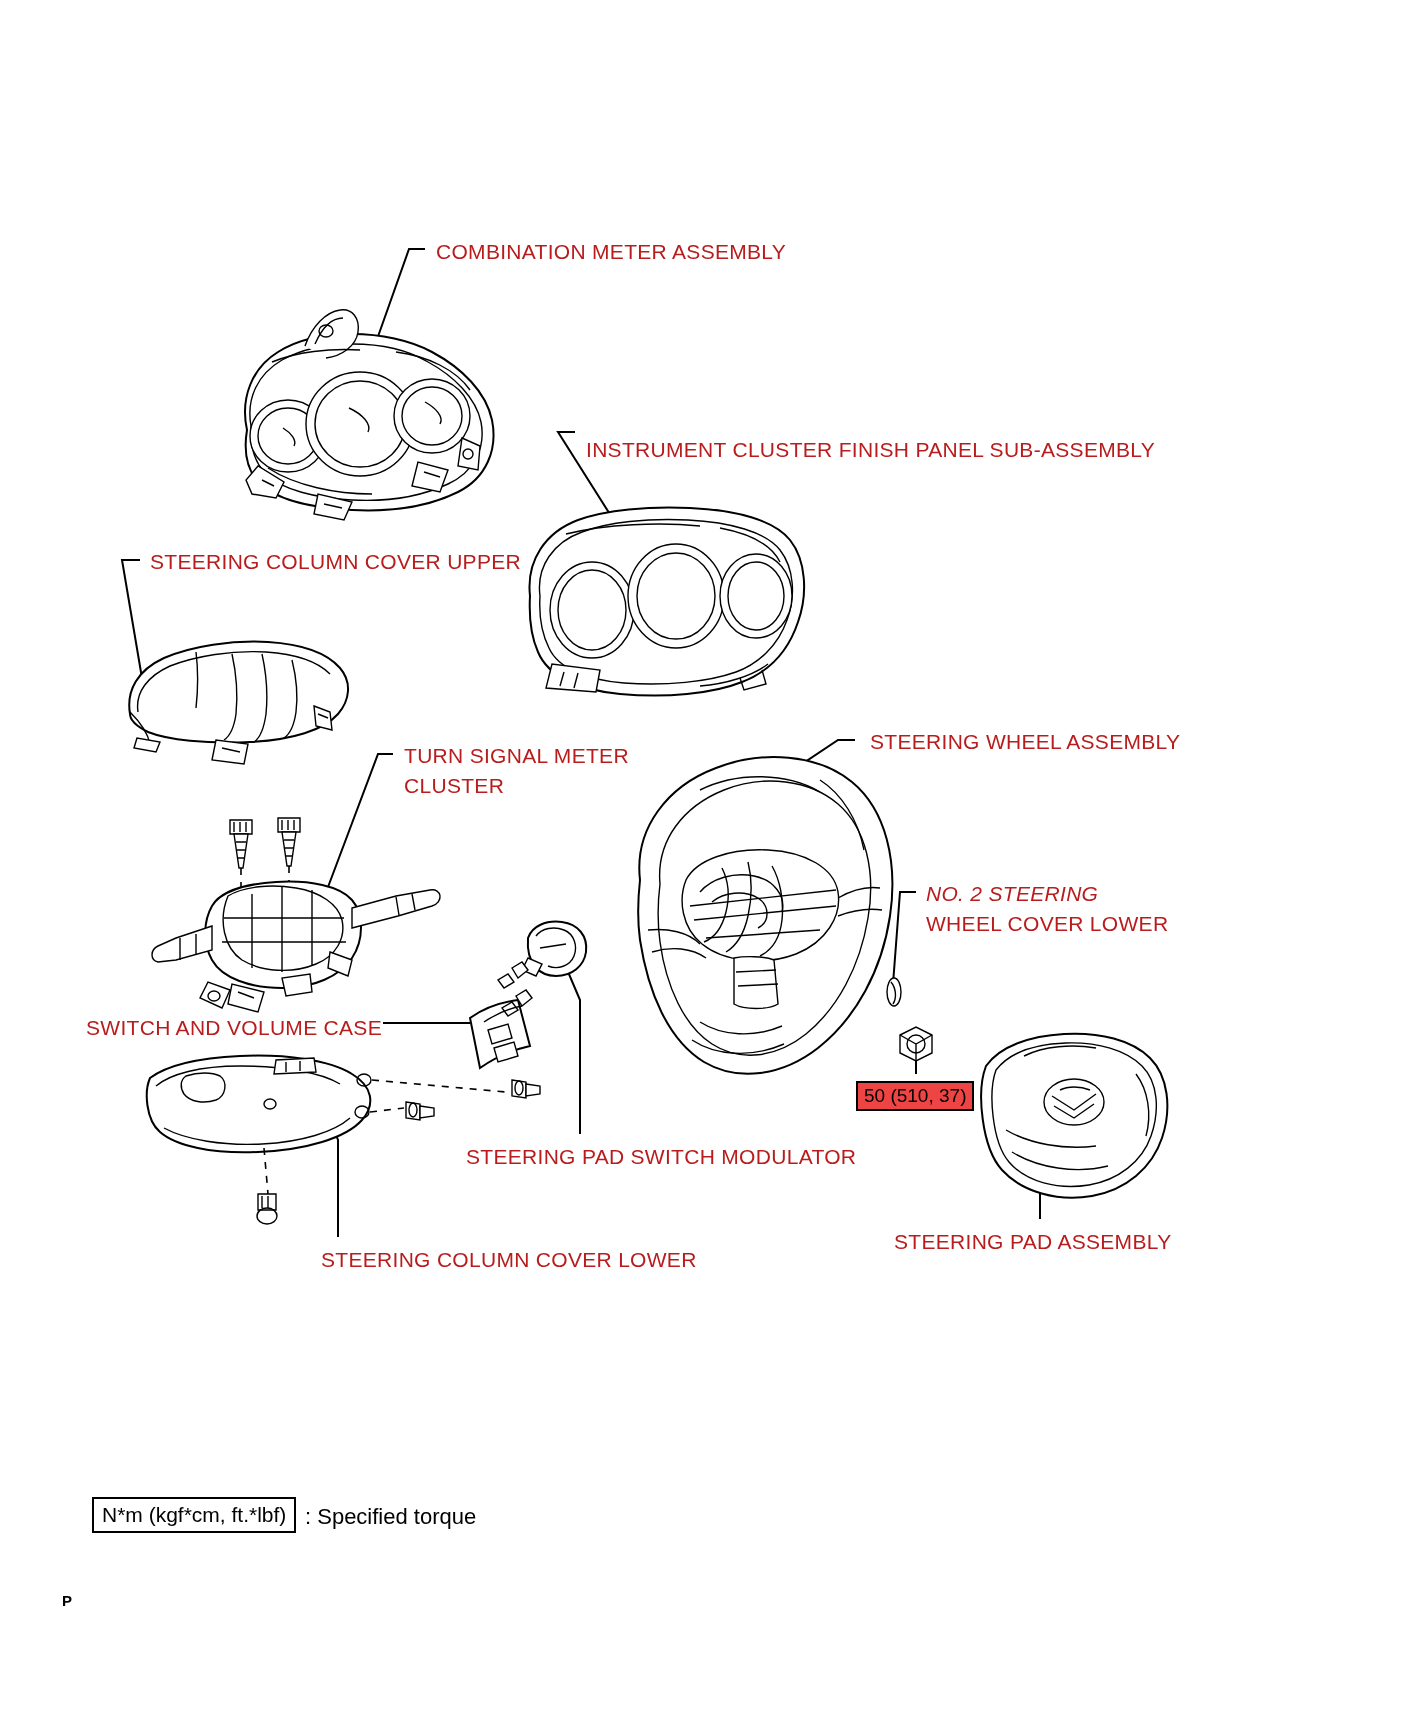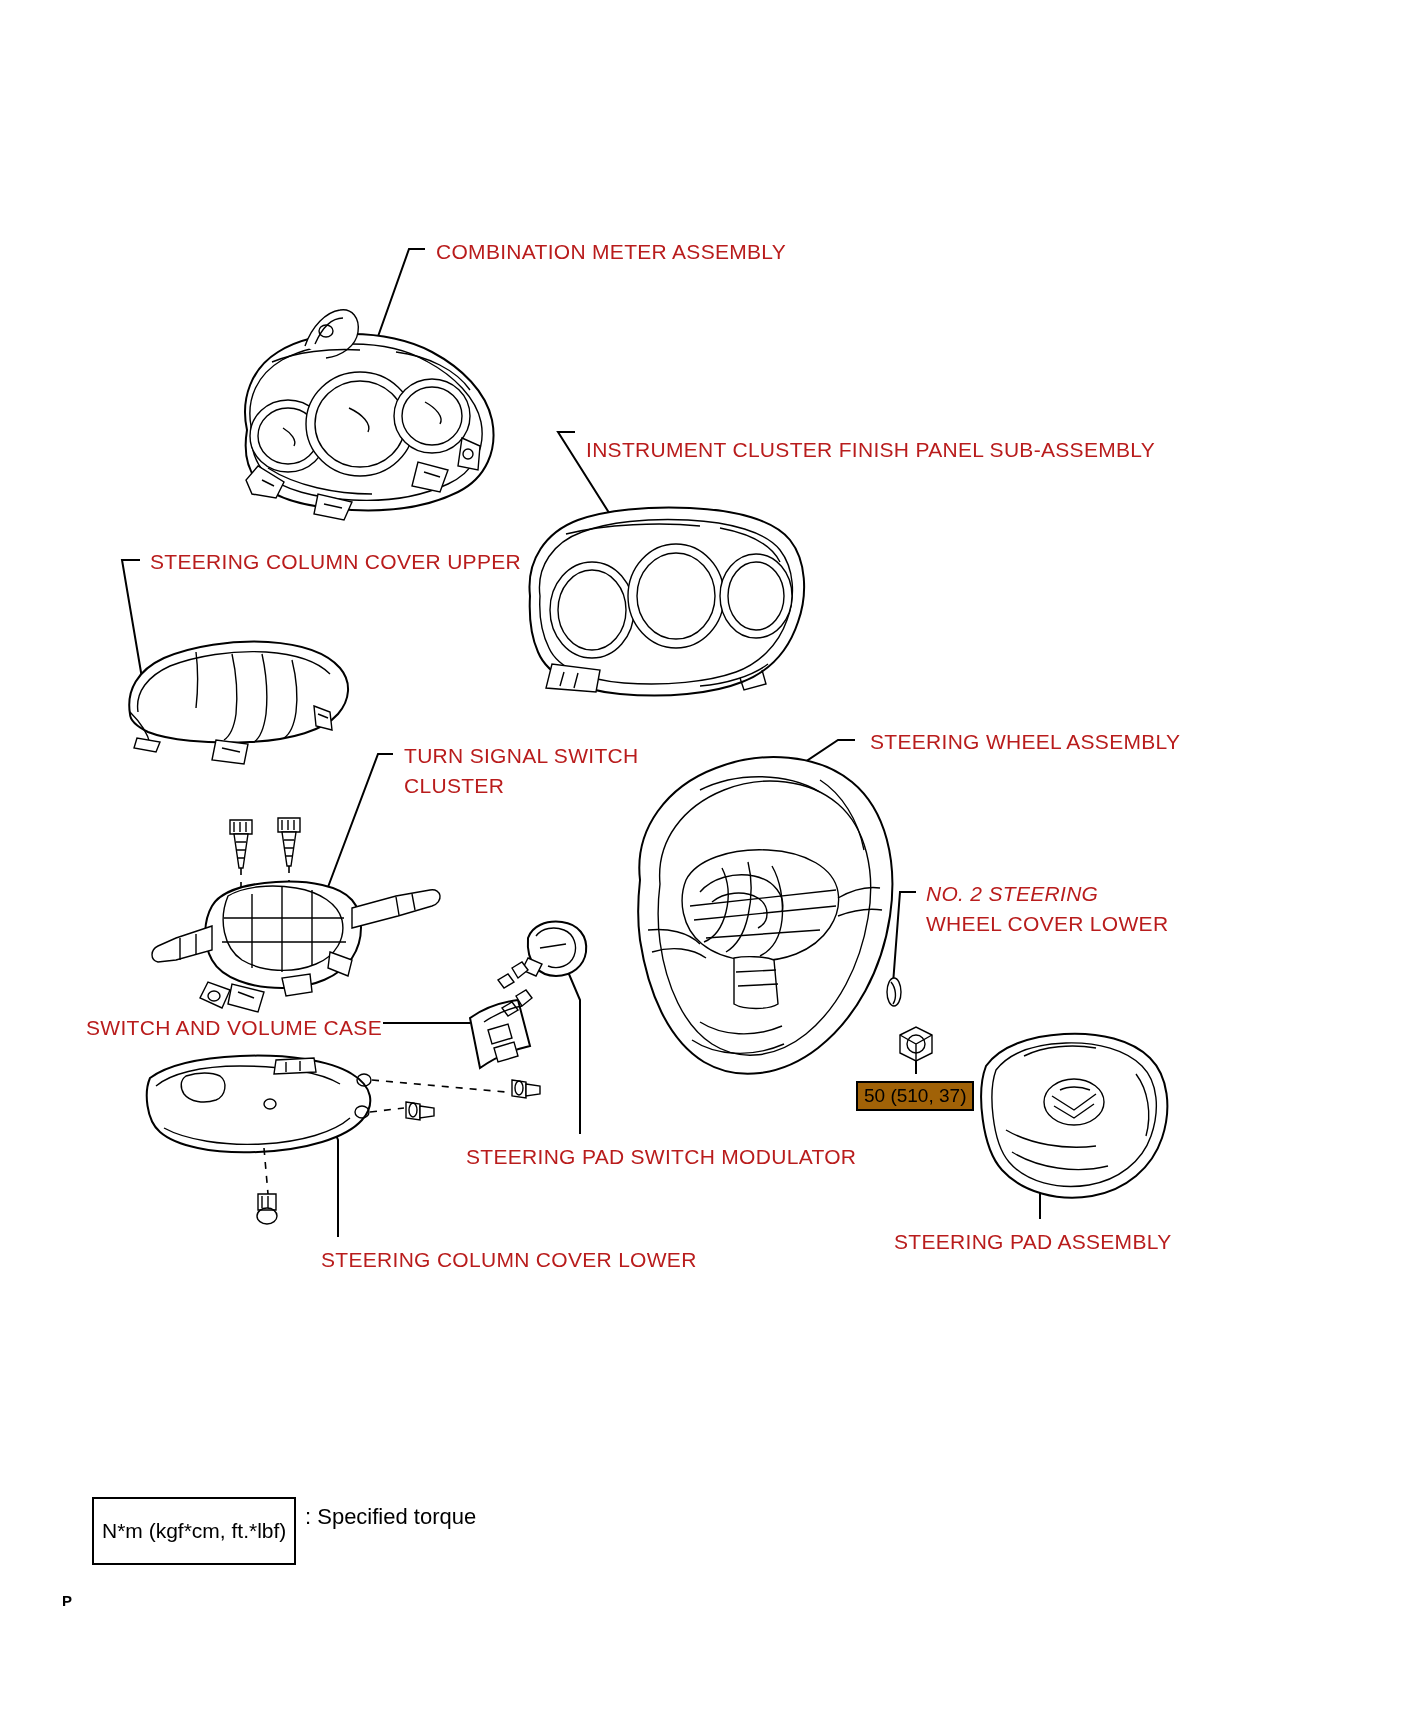--- a/index.html
+++ b/index.html
@@ -26,36 +26,36 @@
     position: absolute;
     font-size: 21px;
     letter-spacing: 0.3px;
     line-height: 27px;
     white-space: pre;
     color: #b91c1c;
   }
   .torque-box {
     position: absolute;
     border: 2px solid #000;
-    background: #a16207;
+    background: #ef4444;
     font-size: 19px;
     line-height: 22px;
     padding: 2px 6px;
     white-space: pre;
   }
   .footer {
     position: absolute;
     font-size: 22px;
     white-space: pre;
   }
   .footer-box {
     position: absolute;
     border: 2px solid #000;
     font-size: 21px;
-    padding: 20px 8px;
+    padding: 4px 8px;
     white-space: pre;
     background: #fff;
   }
   .corner-mark {
     position: absolute;
     font-size: 15px;
     font-weight: bold;
   }
   svg { display: block; }
   .ln { fill: none; stroke: #000; stroke-width: 2; }
@@ -358,21 +358,21 @@
       <path class="ln-thin" d="M262 1196 L262 1208 M268 1196 L268 1208"></path>
       <ellipse class="ln-thin" cx="267" cy="1216" rx="10" ry="8"></ellipse>
     </g>
   </g>
 
 </svg>
 
 <div class="label" style="left:436px; top:238px;">COMBINATION METER ASSEMBLY</div>
 <div class="label" style="left:586px; top:420px;margin-top:16px;">INSTRUMENT CLUSTER FINISH PANEL SUB-ASSEMBLY</div>
 <div class="label" style="left:150px; top:548px;">STEERING COLUMN COVER UPPER</div>
-<div class="label" style="left:404px; top:742px;">TURN SIGNAL SWITCH</div>
+<div class="label" style="left:404px; top:742px;">TURN SIGNAL METER</div>
 <div class="label" style="left:404px; top:772px;">CLUSTER</div>
 <div class="label" style="left:862px; top:728px;margin-left:8px;">STEERING WHEEL ASSEMBLY</div>
 <div class="label" style="left:926px; top:880px;font-style:italic;">NO. 2 STEERING</div>
 <div class="label" style="left:926px; top:910px;">WHEEL COVER LOWER</div>
 <div class="label" style="left:86px; top:1014px;">SWITCH AND VOLUME CASE</div>
 <div class="label" style="left:466px; top:1143px;">STEERING PAD SWITCH MODULATOR</div>
 <div class="label" style="left:289px; top:1246px;margin-left:32px;">STEERING COLUMN COVER LOWER</div>
 <div class="label" style="left:894px; top:1228px;">STEERING PAD ASSEMBLY</div>
 
 <div class="torque-box" style="left:856px; top:1081px;">50 (510, 37)</div>

